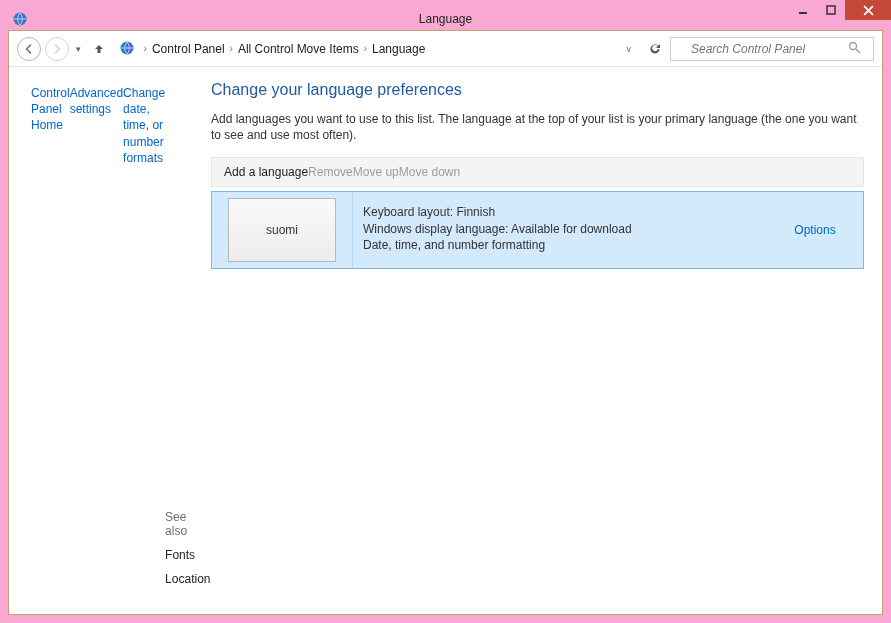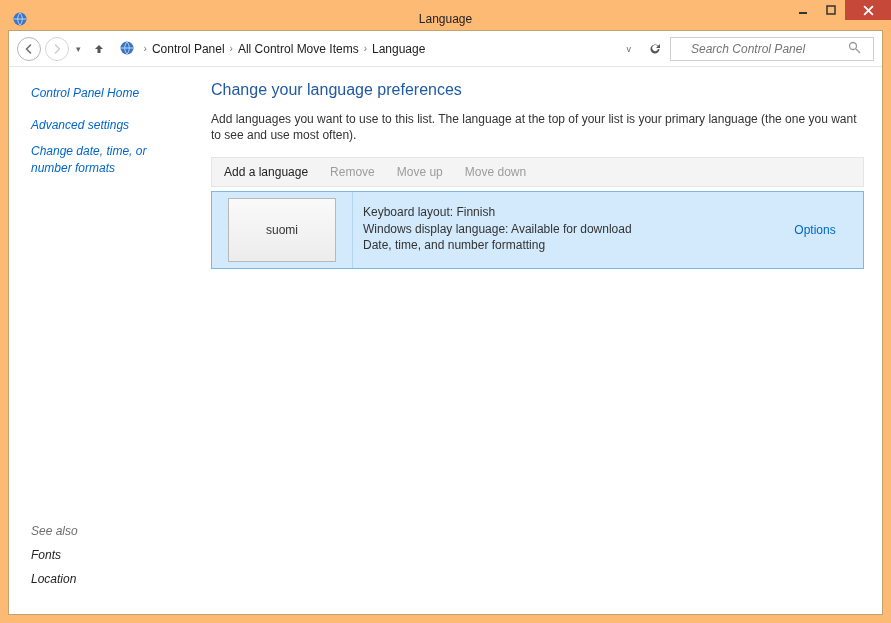--- a/index.html
+++ b/index.html
@@ -6,21 +6,21 @@
   html, body { width: 891px; height: 623px; }
   body {
     font-family: "Segoe UI", Tahoma, sans-serif;
     font-size: 12px;
     background: #d9a441;
     overflow: hidden;
   }
   .window {
     width: 891px;
     height: 623px;
-    background: #fdba74;
+    background: #f9a8d4;
     position: relative;
     padding: 8px;
   }
   .titlebar {
     height: 22px;
     display: flex;
     align-items: center;
     position: relative;
   }
   .ti-icon {
@@ -133,23 +133,22 @@
   .searchicon{color:#999;}
 
   
   .body {
     flex:1;
     display:flex;
   }
   .sidebar{
     width:184px;
     padding: 18px 12px 12px 22px;
-    display:flex;flex-direction:column;
+    display:flex;
     font-size:12px;
-    font-style:italic;
   }
   .sidebar a.link{ color:#0066cc; text-decoration:none; margin-bottom:10px; line-height:1.35; cursor:pointer;}
   .seealso{
     margin-top:auto;
     color:#6f6f6f;
     padding-bottom:6px;
   }
   .seealso-title{margin-bottom:10px;}
   .seealso a{display:block;color:#222;text-decoration:none;margin-bottom:10px;cursor:pointer;}
 
@@ -168,21 +167,20 @@
     color:#333;
     font-size:12px;
     line-height:1.35;
     margin-bottom:14px;
   }
   .cmdbar{
     height:30px;
     background:#f4f4f4;
     border:1px solid #e5e5e5;
     display:flex;align-items:center;
-    gap:22px;
     padding:0 12px;
     font-size:12px;
   }
   .cmdbar .cmd{color:#222;cursor:pointer;}
   .cmdbar .cmd.disabled{color:#9c9c9c;cursor:default;}
   .langlist{
     margin-top:4px;
     border:1px solid #7fb7e4;
   }
   .langrow{

